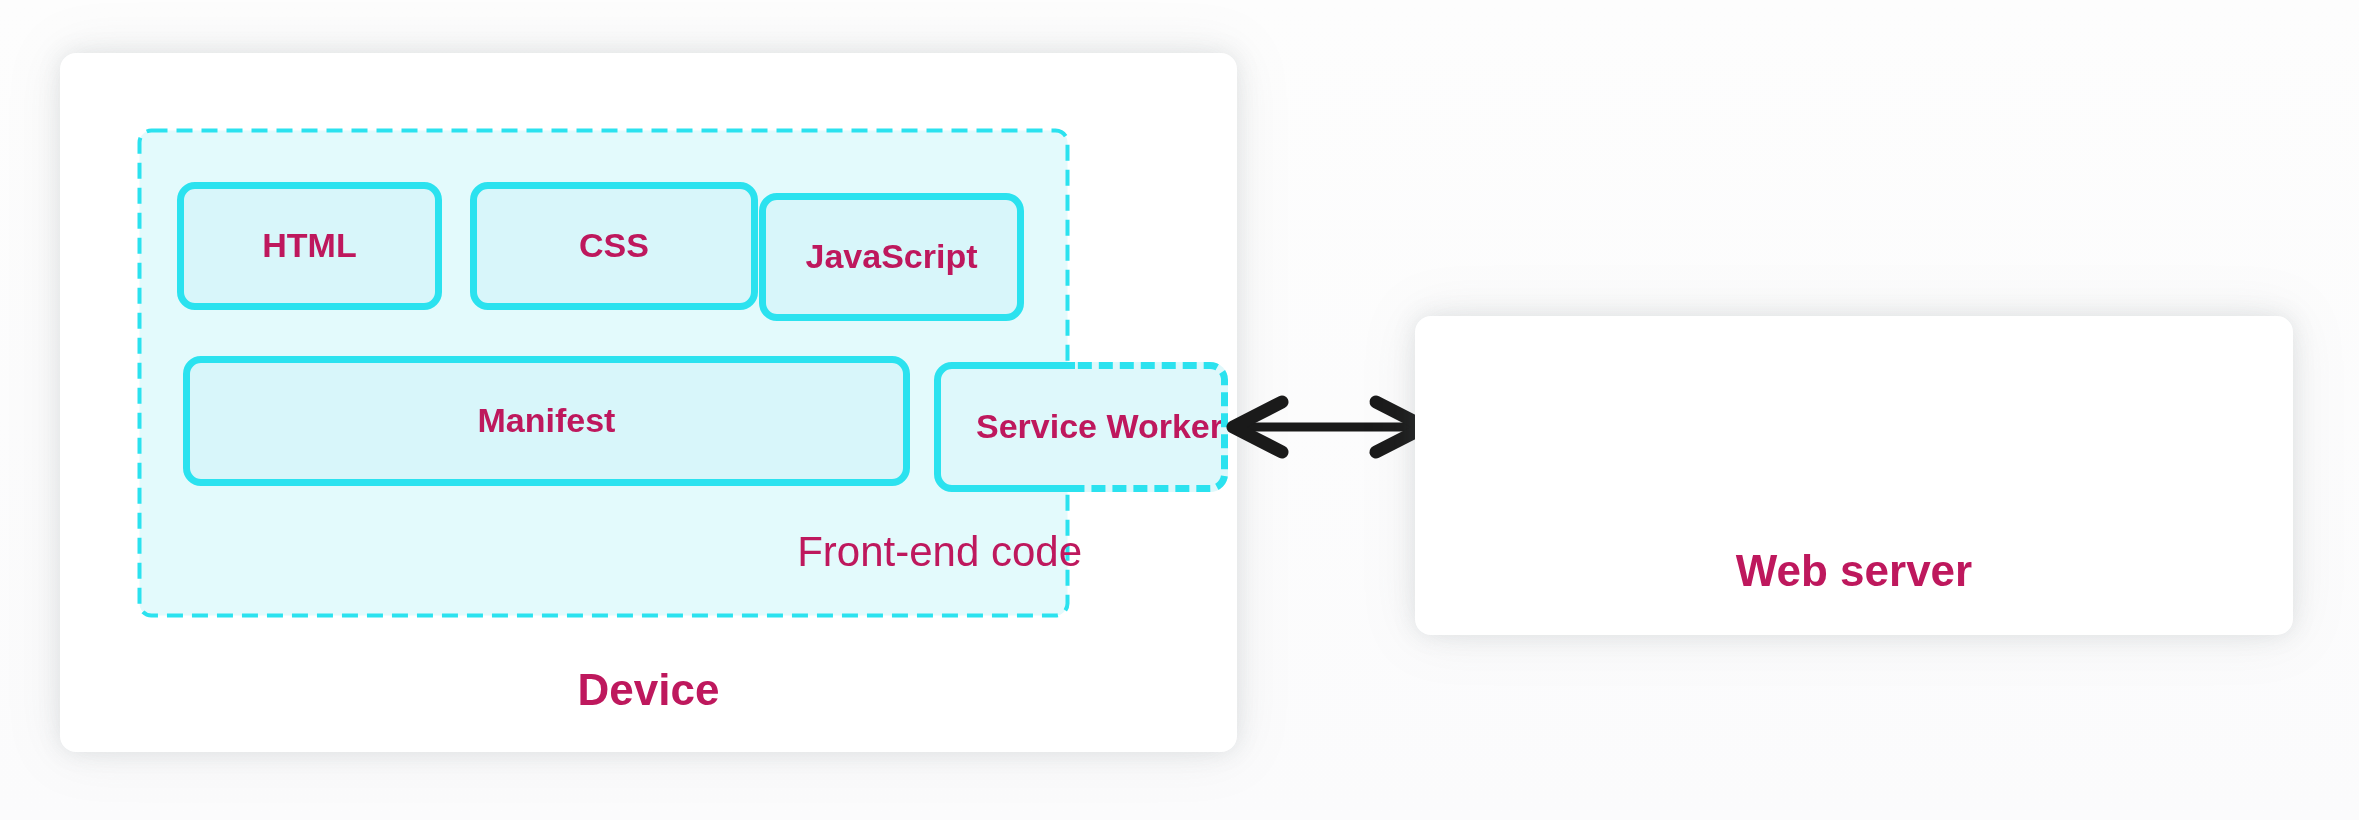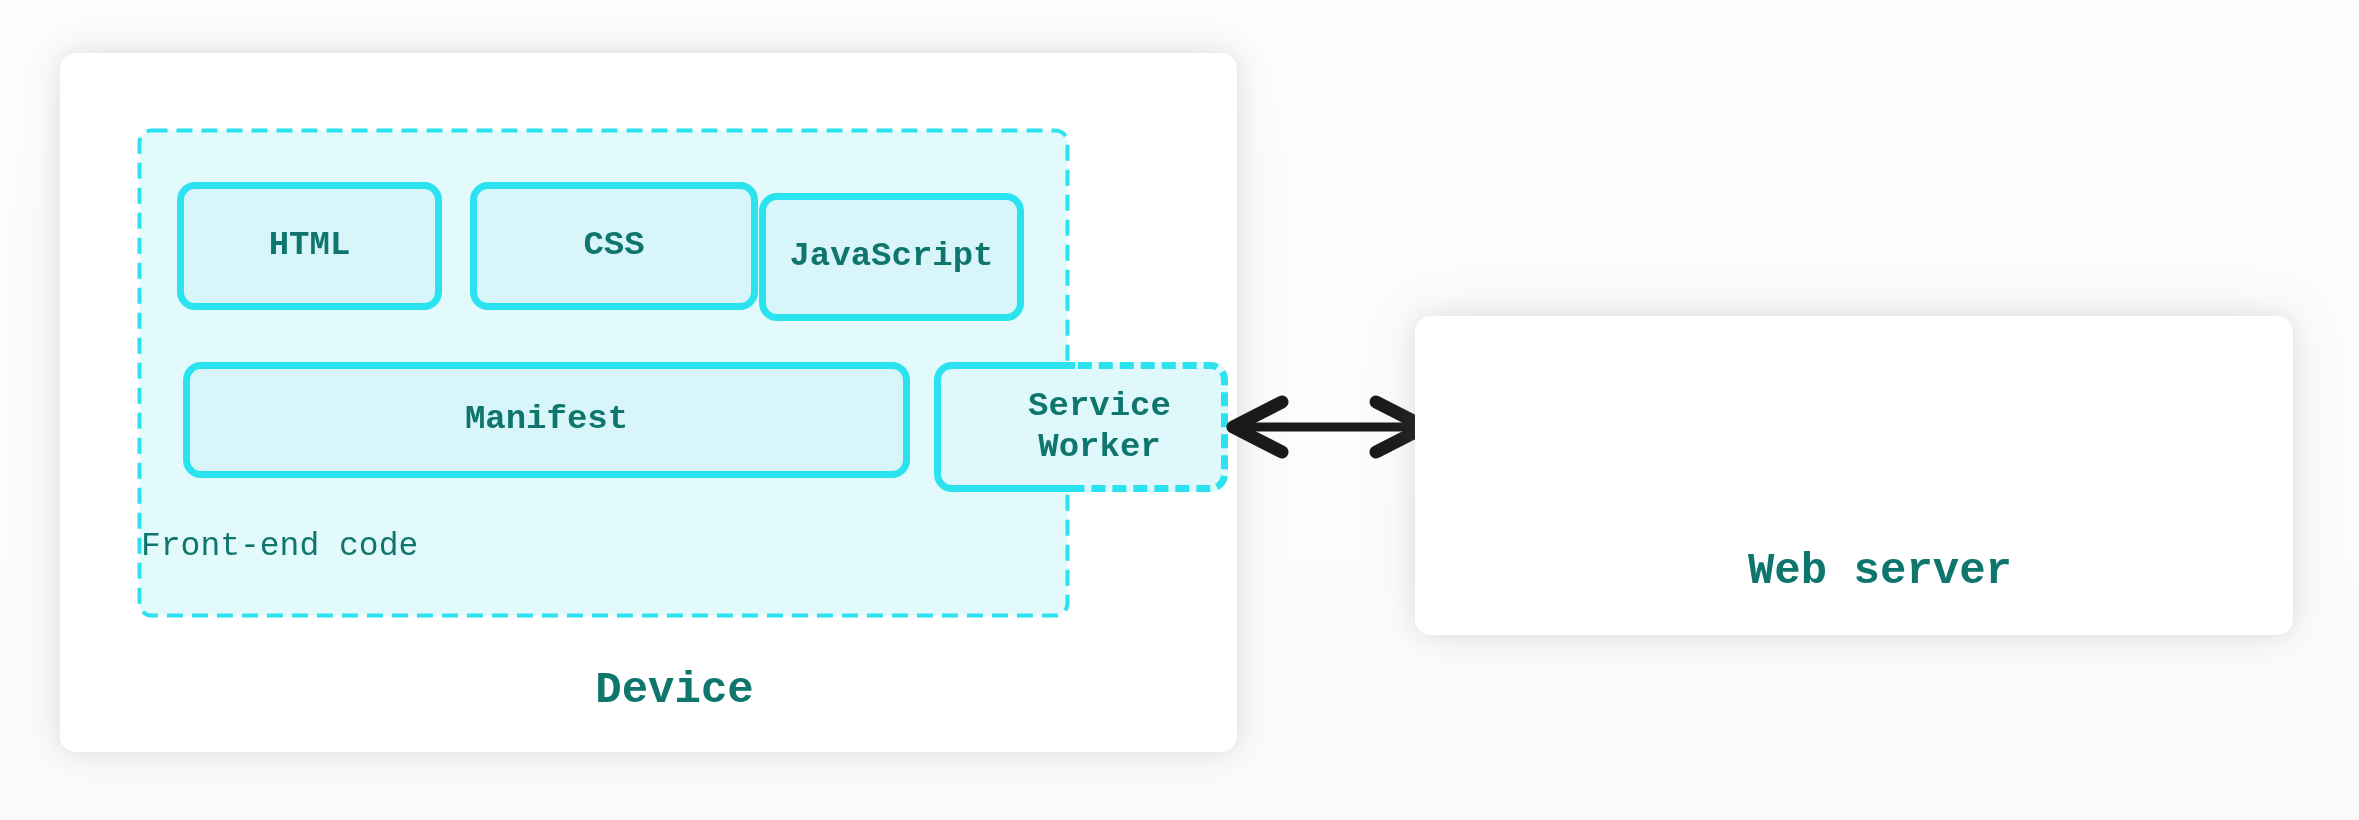--- a/index.html
+++ b/index.html
@@ -1,21 +1,21 @@
 <!DOCTYPE html>
 <html><head>
 <meta charset="utf-8">
 <style>
   html,body{margin:0;padding:0;background:#ffffff;}
   .stage{
     position:relative;
     width:2359px;height:820px;
     background:linear-gradient(180deg,#fdfdfd 0%,#fbfbfc 100%);
-    font-family:Liberation Mono, monospace;
-    color:#0f766e;
+    font-family:Liberation Sans, sans-serif;
+    color:#be185d;
     overflow:hidden;
   }
   .panel{
     position:absolute;
     background:#ffffff;
     border-radius:16px;
     box-shadow:0 0 22px rgba(120,128,134,0.16), 0 0 55px rgba(120,128,134,0.13);
   }
   .device-panel{left:60px;top:53px;width:1177px;height:699px;}
   .server-panel{left:1415px;top:316px;width:878px;height:319px;}
@@ -32,40 +32,40 @@
     background:#d8f6fa;
     border:7px solid #2be2ef;
     border-radius:18px;
     display:flex;align-items:center;justify-content:center;
     text-align:center;
     font-weight:700;font-size:34px;line-height:1.22;
   }
   .html-box{left:40px;top:54px;width:265px;height:128px;}
   .css-box{left:333px;top:54px;width:288px;height:128px;}
   .js-box{left:622px;top:65px;width:265px;height:128px;}
-  .manifest-box{left:46px;top:234px;width:727px;height:116px;}
+  .manifest-box{left:46px;top:228px;width:727px;height:130px;}
 
   
   .sw-box{
     position:absolute;left:874px;top:309px;width:257px;height:130px;
     background:#def8fb;border-radius:18px;
     display:flex;align-items:center;justify-content:center;text-align:center;
     font-weight:700;font-size:34px;line-height:1.22;padding-left:37px;
   }
   .sw-border{position:absolute;inset:0;border-radius:18px;box-sizing:border-box;pointer-events:none;}
   .sw-border.solid{border:7px solid #2be2ef;clip-path:inset(0 52% 0 0);}
   .sw-border.dashed{border:7px dashed #2be2ef;clip-path:inset(0 0 0 48%);}
 
   .fe-label{
-    position:absolute;left:4px;top:400px;width:100%;
-    text-align:left;font-size:33px;font-weight:400;
+    position:absolute;left:12px;top:400px;width:100%;
+    text-align:right;font-size:42px;font-weight:400;
   }
   .panel-title{
     position:absolute;left:0;width:100%;
-    text-align:center;font-size:44px;font-weight:700;padding-left:26px;
+    text-align:center;font-size:44px;font-weight:700;
   }
   .device-title{top:612px;}
   .server-title{top:230px;}
   .be-label{font-size:33px;font-weight:400;}
 
   .arrow{position:absolute;left:1222px;top:393px;width:214px;height:68px;}
 </style>
 </head>
 <body>
 

